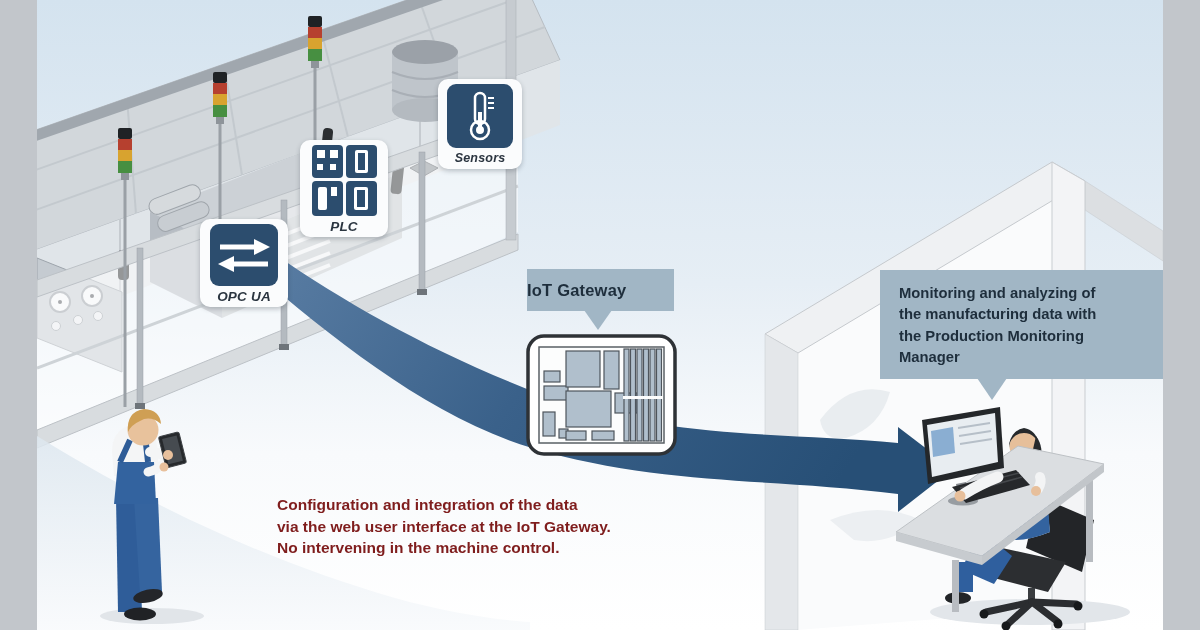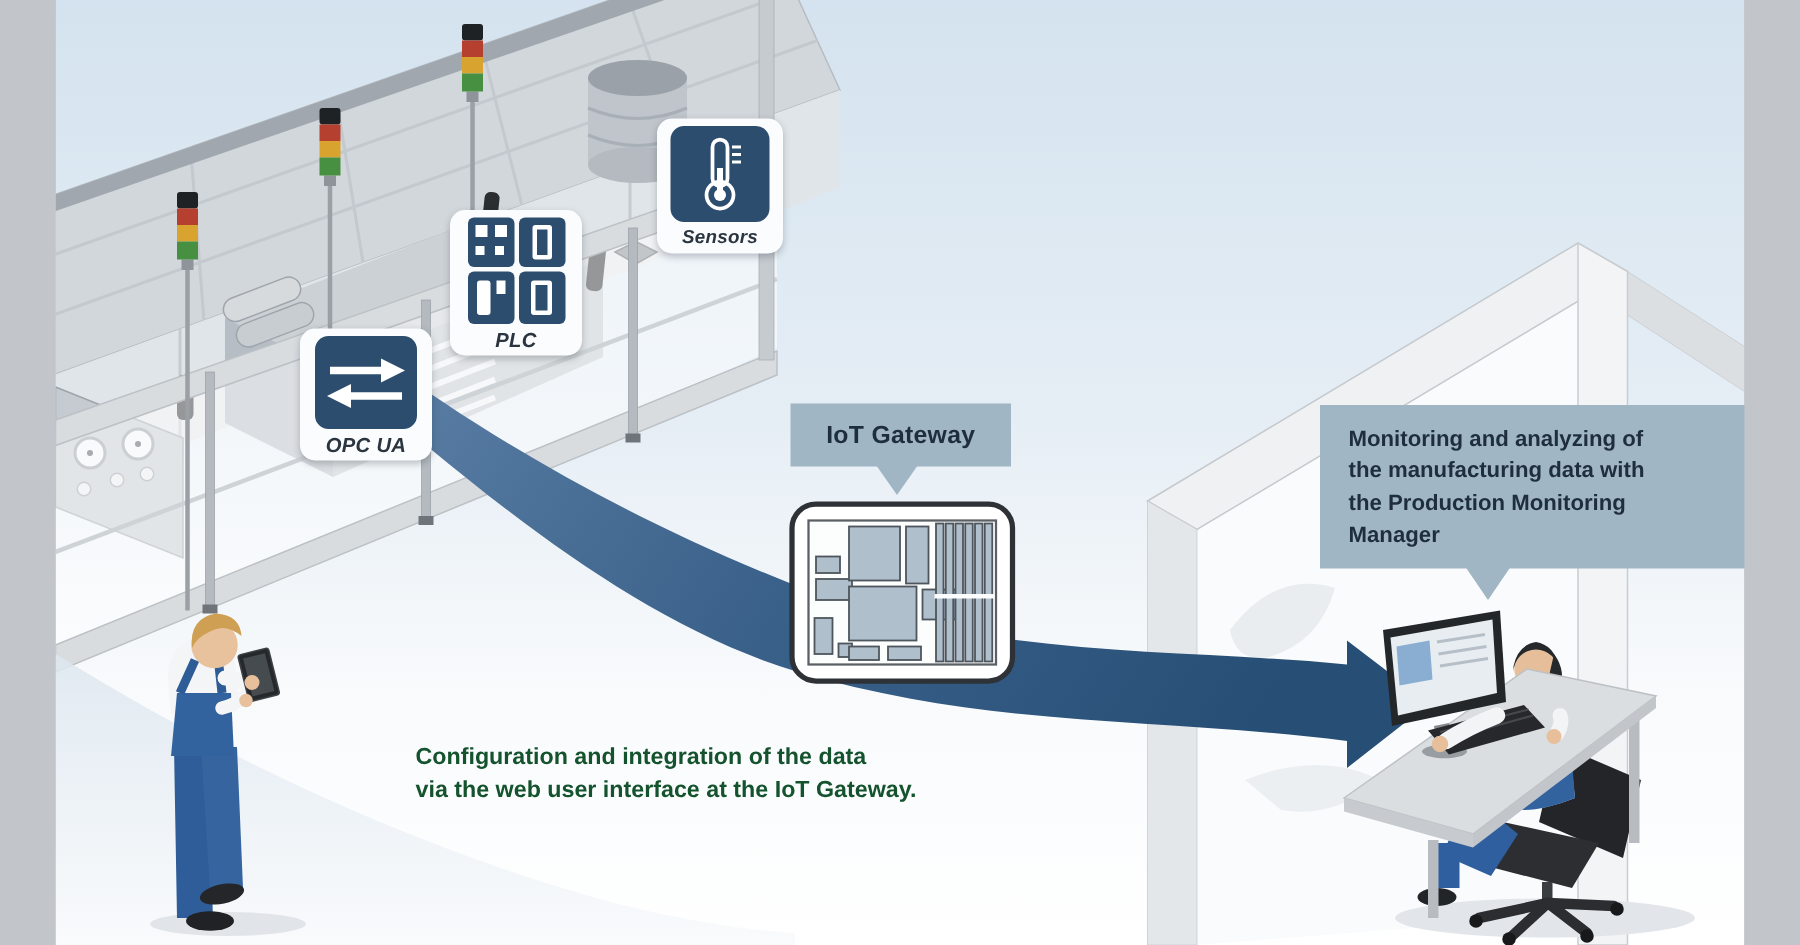--- a/index.html
+++ b/index.html
@@ -15,33 +15,33 @@
              display:flex;flex-direction:column;align-items:center;
              padding:5px 5px 3px;gap:3px;}
   .icon-tile{background:#2c4d6e;border-radius:9px;display:flex;align-items:center;justify-content:center;}
   .icon-card .lbl{font-weight:bold;font-size:13.5px;color:#2b3540;letter-spacing:.2px;line-height:15px;font-style:italic;}
   .plc-grid{display:grid;grid-template-columns:31px 31px;grid-template-rows:33px 35px;gap:3px;}
   .plc-cell{background:#2c4d6e;border-radius:4px;position:relative;}
 
   
   .callout{position:absolute;background:#a1b6c5;color:#1e2e3c;font-weight:bold;}
   .iot-label{left:527px;top:269px;width:147px;height:42px;font-size:16.5px;
-             display:flex;align-items:center;justify-content:center;letter-spacing:.2px;}
+             display:flex;align-items:center;letter-spacing:.2px;}
   .iot-label .ptr{position:absolute;left:57px;bottom:-19px;width:0;height:0;
                   border-left:14px solid transparent;border-right:14px solid transparent;
                   border-top:20px solid #a1b6c5;}
   .bubble{left:880px;top:270px;width:306px;padding:13px 0 11px 19px;font-size:14.8px;
           line-height:21.3px;box-sizing:border-box;}
   .bubble .ptr{position:absolute;left:97px;bottom:-21px;width:0;height:0;
                border-left:15px solid transparent;border-right:15px solid transparent;
                border-top:22px solid #a1b6c5;}
   .bubble span{display:block;white-space:nowrap;}
 
   .caption{position:absolute;left:277px;top:494px;font-weight:bold;font-size:15.5px;
-           line-height:21.5px;color:#14532d;}
+           line-height:21.5px;color:#7f1d1d;}
   .caption span{display:block;white-space:nowrap;}
 </style>
 </head>
 <body>
 
 <div class="stage">
 
   <svg class="art" viewBox="0 0 1200 630">
     <defs>
       <linearGradient id="bgGrad" x1="0" y1="0" x2="0" y2="1">
@@ -359,17 +359,18 @@
     <span>Monitoring and analyzing of</span>
     <span>the manufacturing data with</span>
     <span>the Production Monitoring</span>
     <span>Manager</span>
     <div class="ptr"></div>
   </div>
 
   <div class="caption">
     <span>Configuration and integration of the data</span>
     <span>via the web user interface at the IoT Gateway.</span>
+    <span>No intervening in the machine control.</span>
   </div>
 
   <div class="letterbox left"></div>
   <div class="letterbox right"></div>
 </div>
 
 </body></html>

